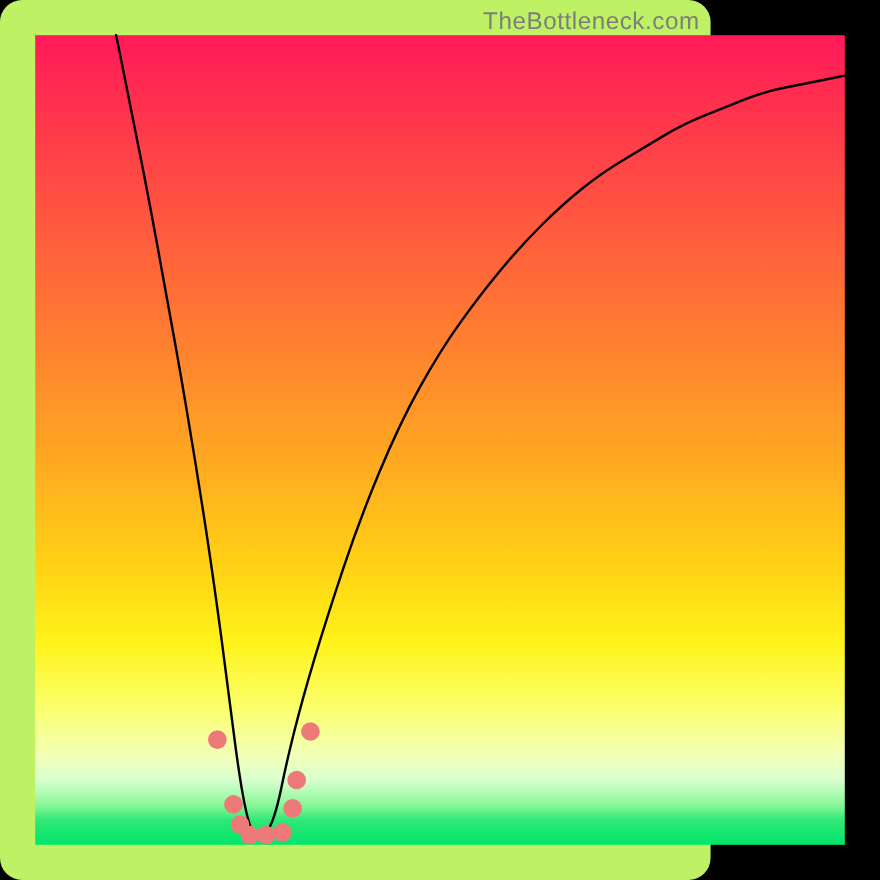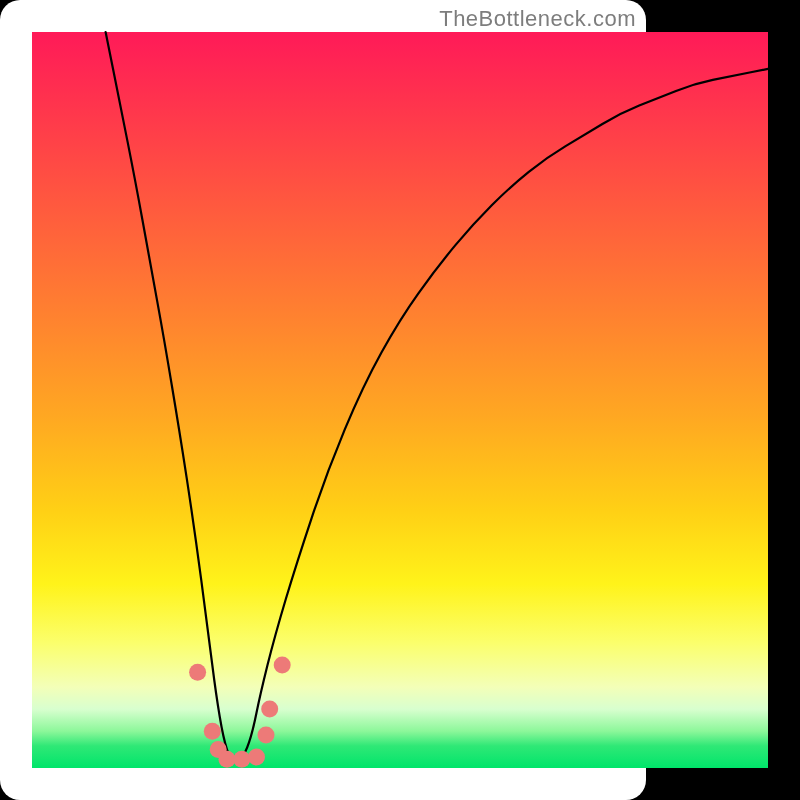--- a/index.html
+++ b/index.html
@@ -8,21 +8,21 @@
     width: 800px;
     height: 800px;
     overflow: hidden;
     background: #000;
     font-family: Arial, Helvetica, sans-serif;
   }
   .stage {
     position: relative;
     width: 646px;
     height: 800px;
-    background: #ffffff;
+    background: #bef264;
     border-radius: 20px;
   }
   .plot-area {
     position: absolute;
     left: 32px;
     top: 32px;
     width: 736px;
     height: 736px;
     
     background: linear-gradient(

